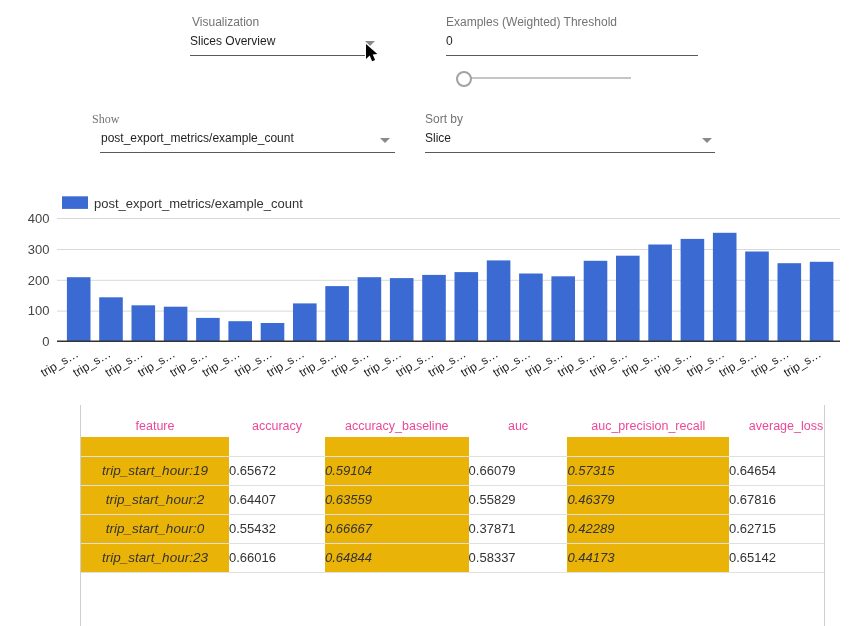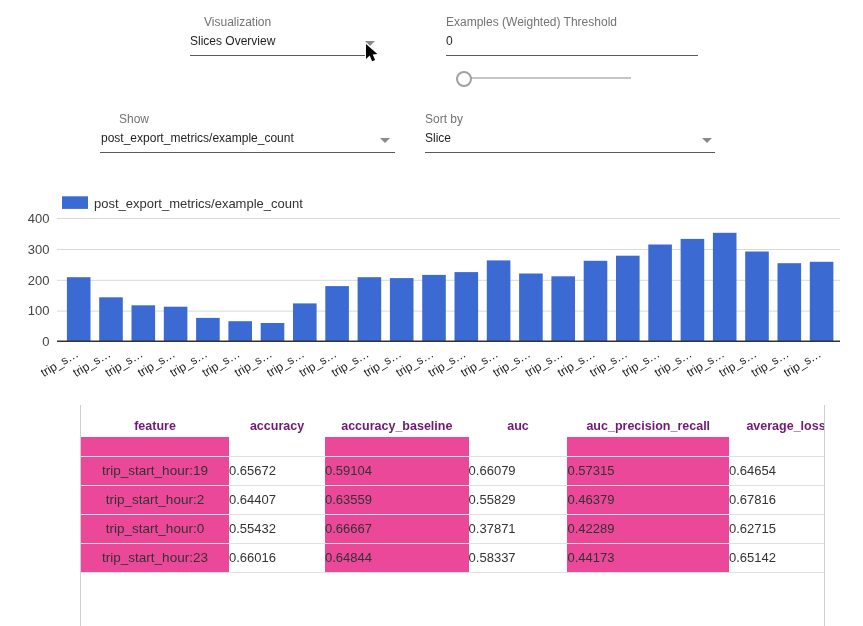--- a/index.html
+++ b/index.html
@@ -7,33 +7,33 @@
   #page{position:relative;width:863px;height:626px;overflow:hidden;background:#fff;}
   .lbl{position:absolute;font-size:12px;color:#737373;}
   .val{position:absolute;font-size:12px;color:#1f1f1f;}
   .uline{position:absolute;height:1px;background:#5a5a5a;}
   .tri{position:absolute;width:0;height:0;border-left:5.3px solid transparent;border-right:5.3px solid transparent;border-top:5.3px solid #8a8a8a;}
 </style>
 </head>
 <body>
 <div id="page">
 
-  <div class="lbl" style="left:204px;top:15px;">Visualization</div>
+  <div class="lbl" style="left:192px;top:15px;">Visualization</div>
   <div class="val" style="left:190px;top:34px;">Slices Overview</div>
   <div class="tri" style="left:364.6px;top:40.6px;"></div>
   <div class="uline" style="left:190px;top:55px;width:183px;"></div>
 
   <div class="lbl" style="left:446px;top:15px;">Examples (Weighted) Threshold</div>
   <div class="val" style="left:446px;top:34px;">0</div>
   <div class="uline" style="left:446px;top:55px;width:252px;"></div>
 
   <div style="position:absolute;left:464px;top:77px;width:167px;height:2px;background:#c5c5c5;"></div>
   <div style="position:absolute;left:456px;top:70.5px;width:12px;height:12px;border:2px solid #a2a2a2;border-radius:50%;background:#fff;"></div>
 
-  <div class="lbl" style="left:119px;top:112px;">Show</div>
+  <div class="lbl" style="left:92px;top:112px;font-family:Liberation Serif, serif;">Show</div>
   <div class="val" style="left:101px;top:131px;">post_export_metrics/example_count</div>
   <div class="tri" style="left:379.5px;top:137.8px;"></div>
   <div class="uline" style="left:100px;top:152px;width:295px;"></div>
 
   <div class="lbl" style="left:425px;top:112px;">Sort by</div>
   <div class="val" style="left:425px;top:131px;">Slice</div>
   <div class="tri" style="left:702px;top:137.8px;"></div>
   <div class="uline" style="left:425px;top:152px;width:290px;"></div>
 
   <svg id="chart" width="863" height="420" viewBox="0 0 863 420" style="position:absolute;left:0;top:0;" xmlns="http://www.w3.org/2000/svg">
@@ -175,25 +175,25 @@
             <td class="n">0.66016</td>
             <td class="g n">0.64844</td>
             <td class="n">0.58337</td>
             <td class="g n">0.44173</td>
             <td class="n">0.65142</td>
           </tr>
     </tbody>
       </table>
   </div>
   <style>
-    #hrow th{font-weight:bold;color:#701a75;font-size:12.5px;text-align:center;vertical-align:bottom;padding:0 0 4px 0;border:0;}
+    #hrow th{font-weight:normal;color:#ec4899;font-size:12.5px;text-align:center;vertical-align:bottom;padding:0 0 4px 0;border:0;}
     .frow td{border-bottom:1px solid #e0e0e0;padding:0;}
     .drow{height:29.1px;}
     .drow td{border-bottom:1px solid #e0e0e0;padding:0;color:#333;vertical-align:middle;}
-    td.g{background:#ec4899;}
+    td.g{background:#eab308;font-style:italic;}
     td.c{text-align:center;font-size:13.5px;}
     td.n{padding-right:20px;}
   </style>
 
   <svg width="22" height="26" viewBox="0 0 22 26" style="position:absolute;left:363.2px;top:41.8px;" xmlns="http://www.w3.org/2000/svg">
     <path d="M3,2 L3,16.9 L6.7,13.6 L9.1,19.2 L12.1,17.9 L9.7,12.4 L14.3,12.1 Z" fill="#000" stroke="#fff" stroke-width="2.1" paint-order="stroke"></path>
   </svg>
 
 </div>
 

